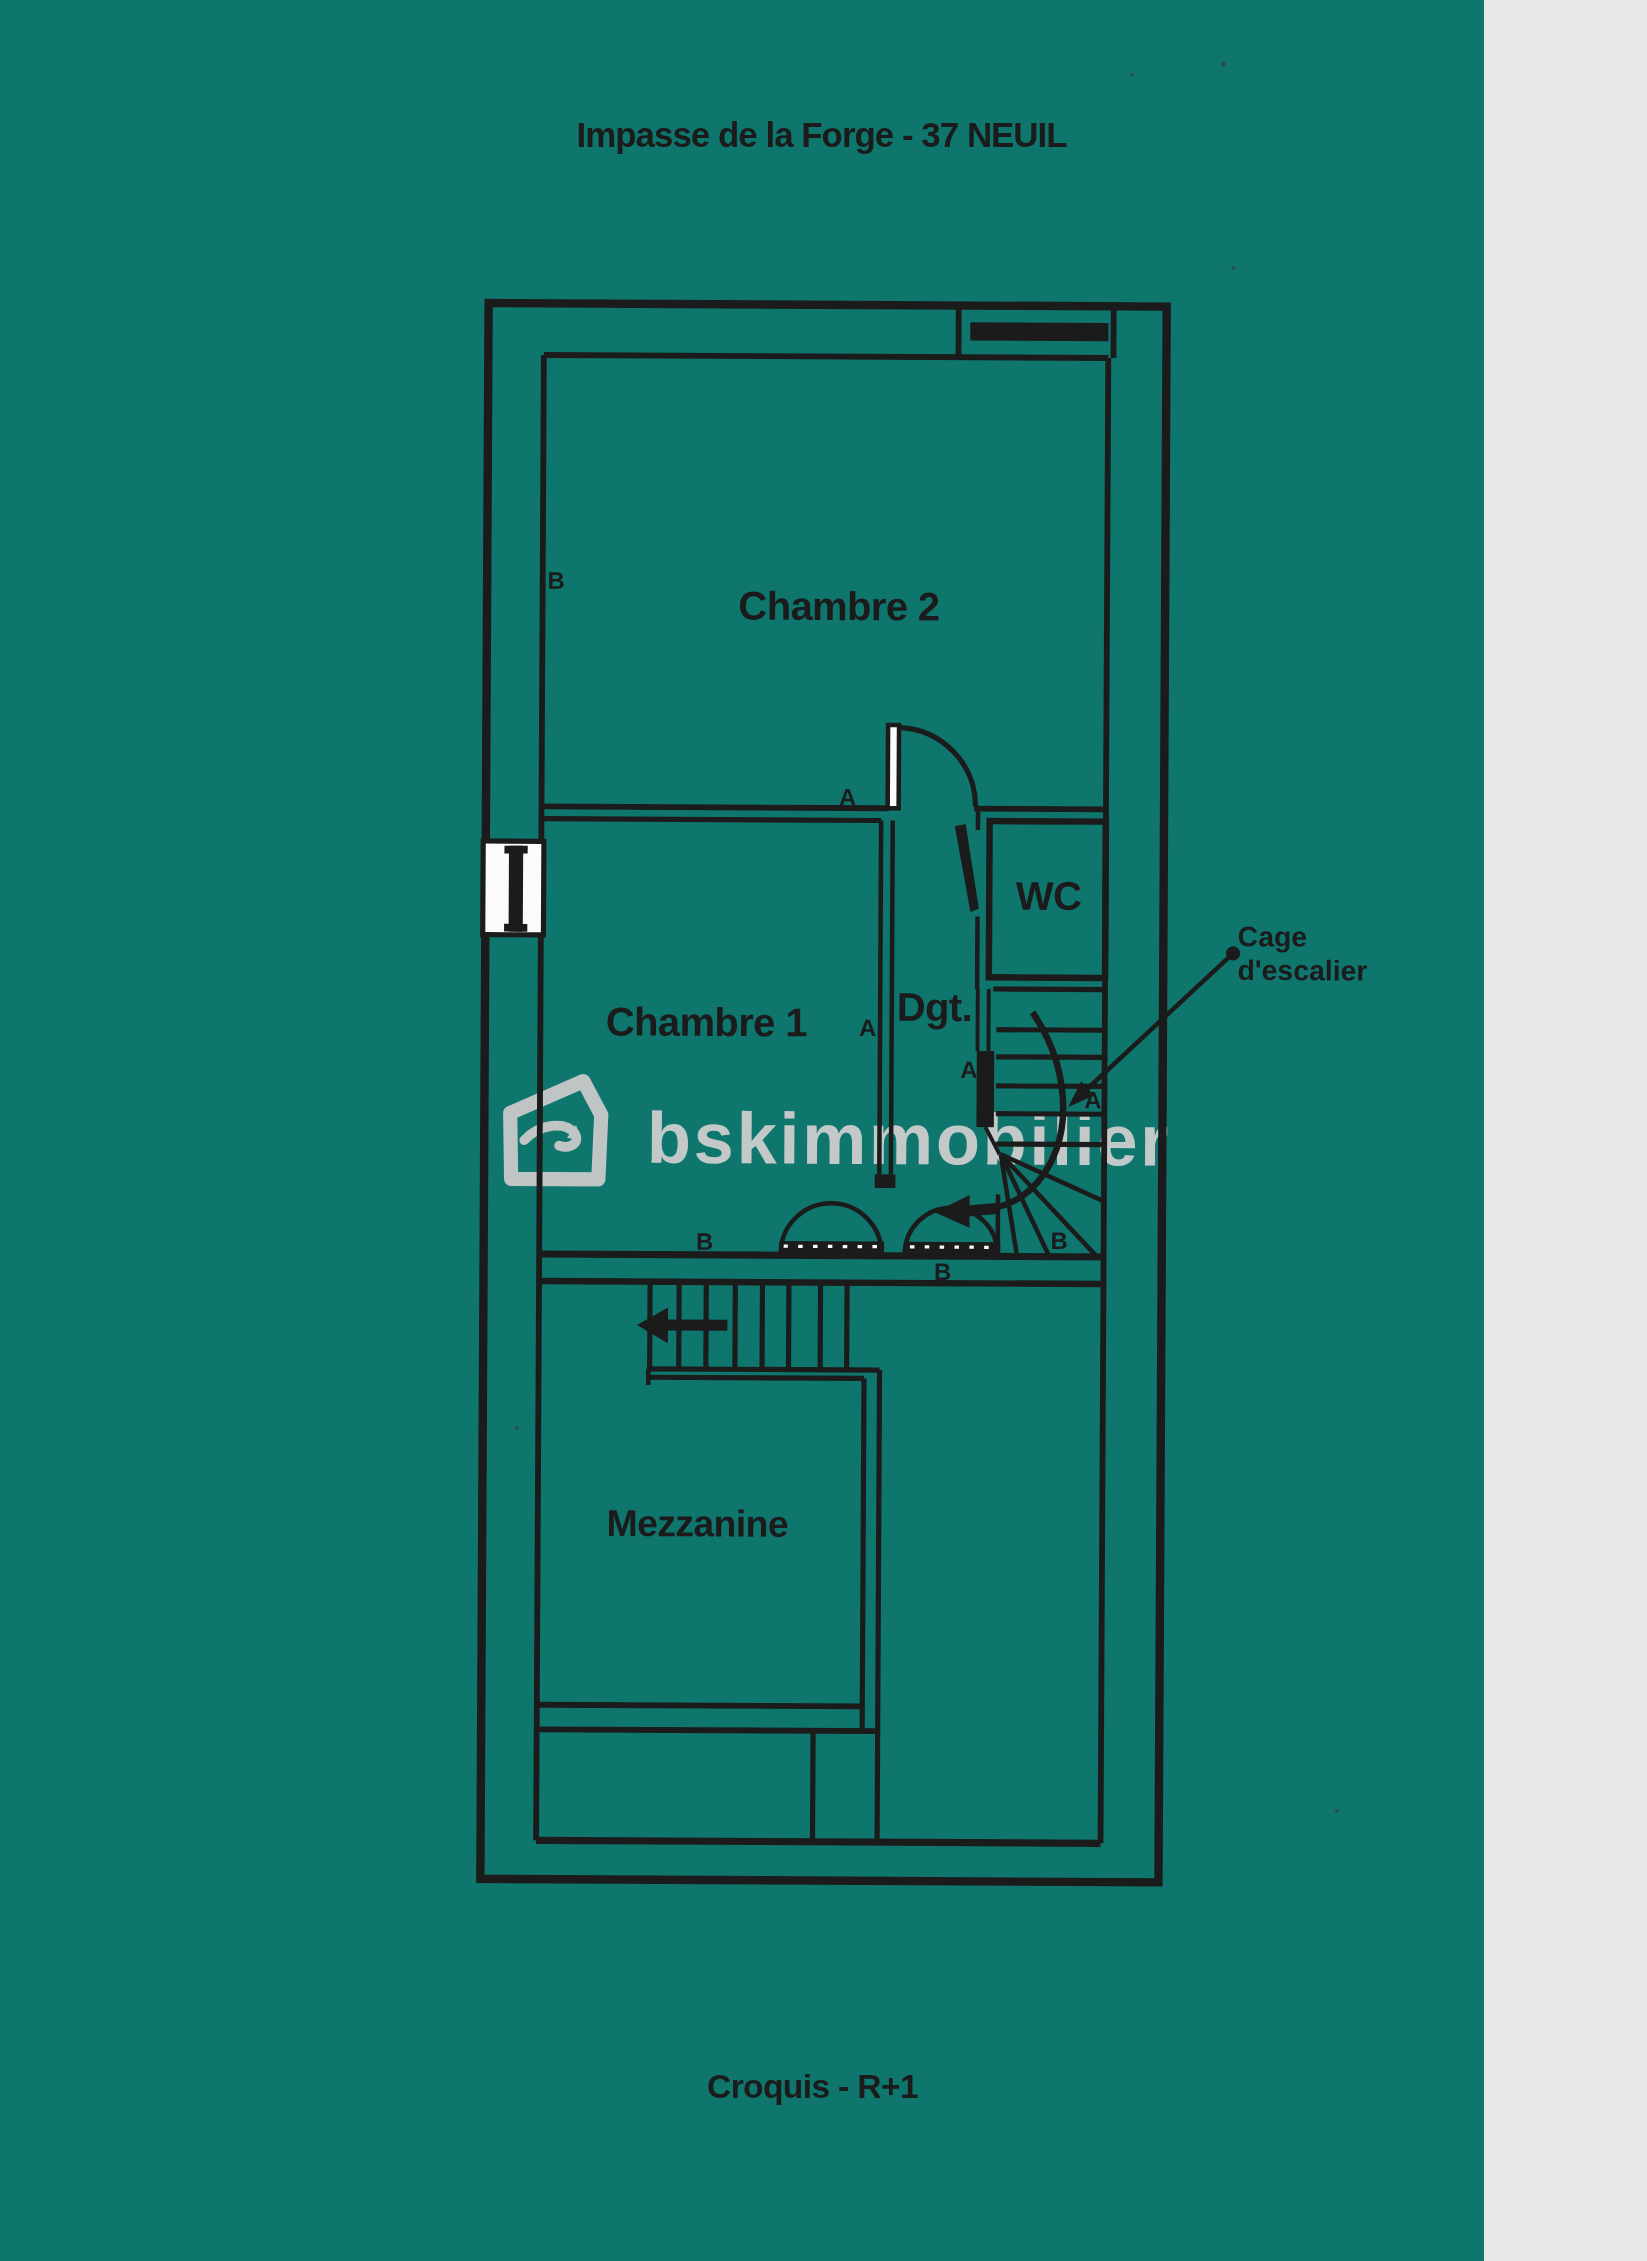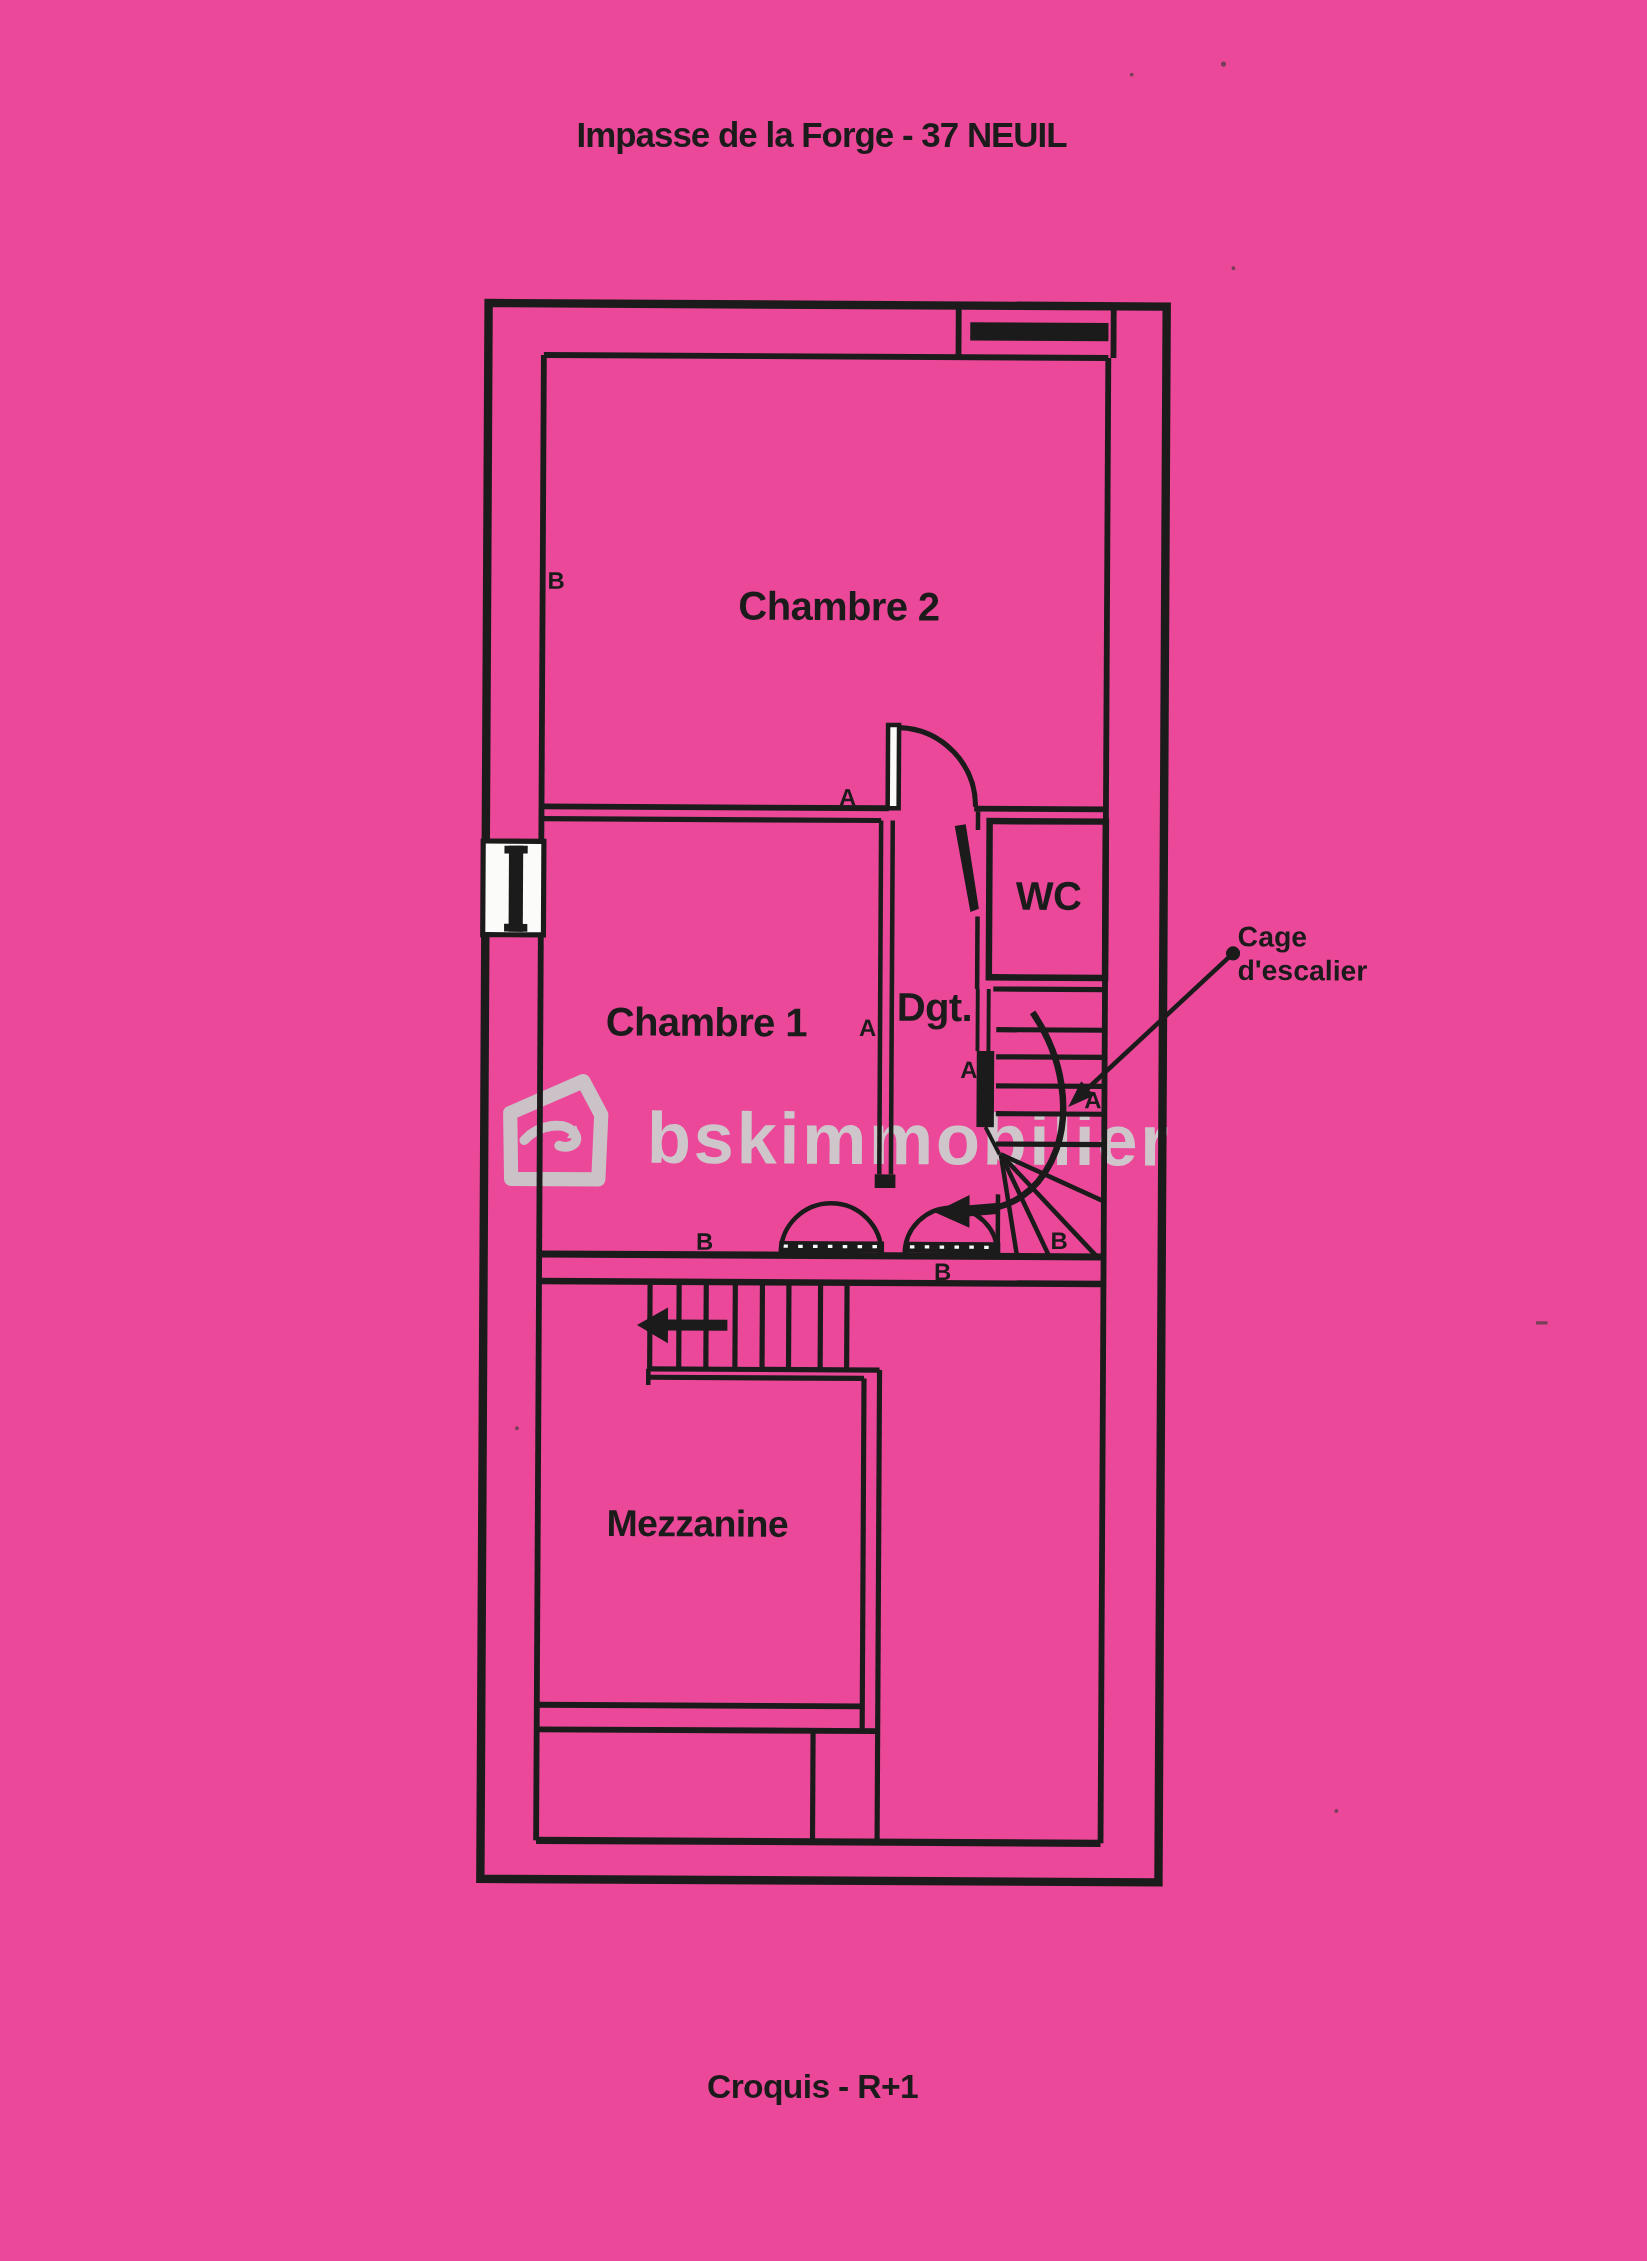--- a/index.html
+++ b/index.html
@@ -1,19 +1,19 @@
 <!DOCTYPE html>
 <html style="font-size:10.3px"><head>
 <meta charset="utf-8">
 <style>
   html,body{margin:0;padding:0;background:#e8e8e6;}
   .page{
     position:relative;
-    width:1647px;height:2261px;
-    background:#ec4899;
+    width:1484px;height:2261px;
+    background:#0f766e;
     overflow:hidden;
     font-family:"Liberation Sans",sans-serif;
   }
   svg{position:absolute;left:0;top:0;}
   .ink{stroke:#1b1b1b;fill:none;}
   .inkfill{fill:#1b1b1b;stroke:none;}
   text{fill:#1b1b1b;font-family:"Liberation Sans",sans-serif;}
   .room-label{font-size:62px;font-weight:700;letter-spacing:-1px;}
   .room-label-small{font-size:58px;font-weight:700;letter-spacing:-1px;}
   .marker{font-size:37px;font-weight:700;}

